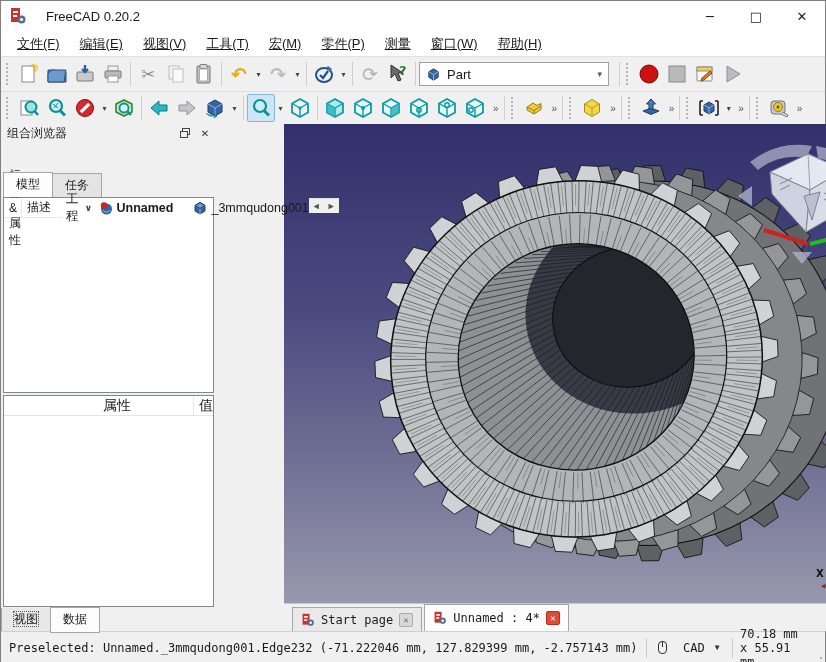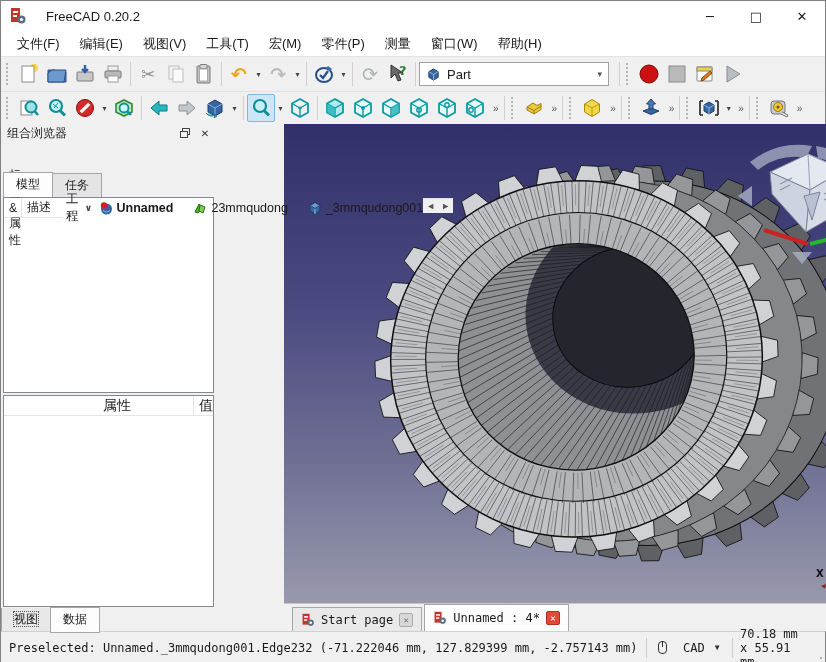--- a/index.html
+++ b/index.html
@@ -8,21 +8,21 @@
   #win { width:826px; height:662px; border:1px solid #7f7f7f; background:#f0f0f0; display:flex; flex-direction:column; }
 
   
   .titlebar { height:30px; background:#ffffff; display:flex; align-items:center; padding-left:8px; flex:0 0 auto; }
   .titlebar .ttl { margin-left:19px; font-size:13px; }
   .wctrl { margin-left:auto; display:flex; height:100%; }
   .wbtn { width:46px; height:100%; display:flex; align-items:center; justify-content:center; font-size:13px; color:#222; font-family:"DejaVu Sans",sans-serif; }
 
   
   .menubar { height:26px; background:#ffffff; display:flex; align-items:center; padding-left:6px; border-bottom:1px solid #e2e2e2; flex:0 0 auto; }
-  .menubar span { padding:3px 10px; cursor:default; }
+  .menubar span { padding:3px 10px; cursor:default;text-decoration:underline; }
 
   
   .toolbar { display:flex; align-items:center; background:#f0f0f0; padding:1px 2px; flex:0 0 auto; }
   .tb1 { height:34px; }
   .tb2 { height:33px; border-top:1px solid #e0e0e0; }
   .grip { width:5px; height:22px; border-left:2px dotted #b5b5b5; margin:0 4px 0 3px; }
   .sep { width:1px; height:24px; background:#cfcfcf; margin:0 3px; }
   .tbtn { width:28px; height:28px; display:flex; align-items:center; justify-content:center; border:1px solid transparent; border-radius:2px; background:transparent; position:relative; }
   .tbtn.pressed { background:#cde6f7; border-color:#84b6dd; }
   .caretbtn { width:11px; height:28px; display:flex; align-items:center; justify-content:center; font-size:8px; color:#444; }
@@ -430,27 +430,20 @@
           <span>工程</span>
         </div>
         <div class="trow b">
           <span class="tw">∨</span>
           <svg width="14" height="14" viewBox="0 0 14 14">
             <circle cx="7.5" cy="8" r="5.5" fill="#3465a4"></circle>
             <circle cx="5" cy="4.5" r="3.2" fill="#cc2222"></circle>
             <path d="M4,9 a4,4 0 0 0 7,0" stroke="#9db8d8" fill="none"></path>
           </svg>
           <span>Unnamed</span>
-        </div>
-        <div class="trow indent1">
-          <svg width="14" height="14" viewBox="0 0 14 14">
-            <path d="M2,11 l4,-8 3,5 -4,4 z" fill="#4caf28" stroke="#2a6e12"></path>
-            <path d="M7,4 l5,2 -2,6 -4,-2 z" fill="#7ed04e" stroke="#2a6e12"></path>
-          </svg>
-          <span>23mmqudong</span>
         </div>
         <div class="trow indent1">
           <svg width="14" height="14" viewBox="0 0 14 14">
             <path d="M2,4.5 l5,-3 5,3 0,5.5 -5,3 -5,-3 z" fill="#3465a4" stroke="#1d3d66"></path>
             <path d="M2,4.5 l5,3 5,-3" fill="none" stroke="#9db8d8"></path>
             <path d="M7,7.5 l0,5.5" stroke="#9db8d8"></path>
             <path d="M2,4.5 l5,-3 5,3 -5,3 z" fill="#6d9ace" stroke="#1d3d66"></path>
           </svg>
           <span>_3mmqudong001</span>
         </div>

